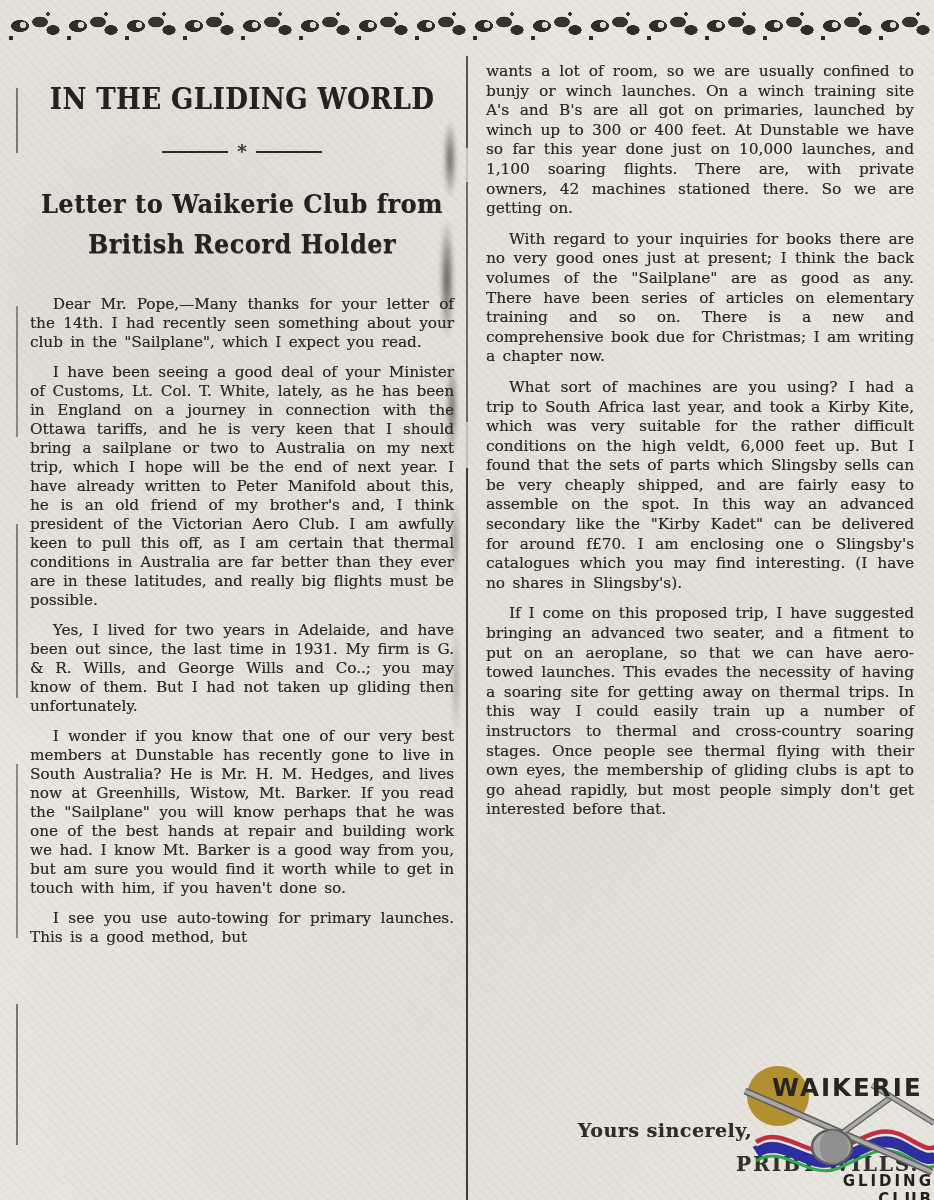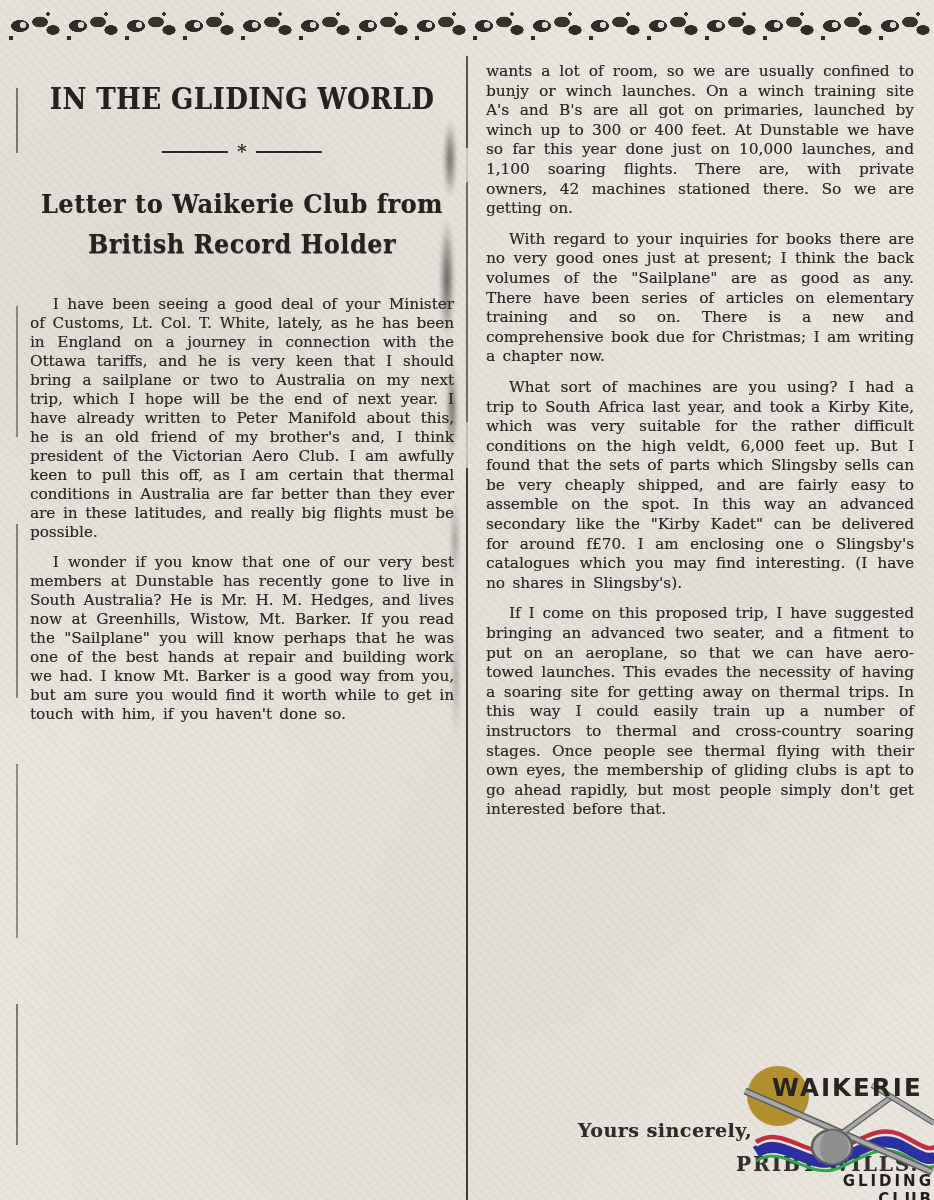--- a/index.html
+++ b/index.html
@@ -131,22 +131,25 @@
 
   <div class="col col-left">
     <h1 class="headline">IN THE GLIDING WORLD</h1>
     <div class="divider">
       <span class="line"></span>
       <span class="star">*</span>
       <span class="line"></span>
     </div>
     <h2 class="subheadline">Letter to Waikerie Club from British Record Holder</h2>
     <div class="body">
+      <p class="indent">Dear Mr. Pope,—Many thanks for your letter of the 14th.  I had recently seen something about your club in the "Sailplane", which I expect you read.</p>
       <p class="indent">I have been seeing a good deal of your Minister of Customs, Lt. Col. T. White, lately, as he has been in England on a journey in connection with the Ottawa tariffs, and he is very keen that I should bring a sailplane or two to Australia on my next trip, which I hope will be the end of next year.  I have already written to Peter Manifold about this, he is an old friend of my brother's and, I think president of the Victorian Aero Club. I am awfully keen to pull this off, as I am certain that thermal conditions in Australia are far better than they ever are in these latitudes, and really big flights must be possible.</p>
+      <p class="indent">Yes, I lived for two years in Adelaide, and have been out since, the last time in 1931.  My firm is G. &amp; R. Wills, and George Wills and Co..; you may know of them.  But I had not taken up gliding then unfortunately.</p>
       <p class="indent">I wonder if you know that one of our very best members at Dunstable has recently gone to live in South Australia? He is Mr. H. M. Hedges, and lives now at Greenhills, Wistow, Mt. Barker.  If you read the "Sailplane" you will know perhaps that he was one of the best hands at repair and building work we had.  I know Mt. Barker is a good way from you, but am sure you would find it worth while to get in touch with him, if you haven't done so.</p>
+      <p class="indent">I see you use auto-towing for primary launches.  This is a good method, but</p>
     </div>
   </div>
 
   <div class="col col-right">
     <div class="body">
       <p style="">wants a lot of room, so we are usually confined to bunjy or winch launches. On a winch training site A's and B's are all got on primaries, launched by winch up to 300 or 400 feet.  At Dunstable we have so far this year done just on 10,000 launches, and 1,100 soaring flights.  There are, with private owners, 42 machines stationed there.  So we are getting on.</p>
       <p class="indent">With regard to your inquiries for books there are no very good ones just at present; I think the back volumes of the "Sailplane" are as good as any.  There have been series of articles on elementary training and so on.  There is a new and comprehensive book due for Christmas; I am writing a chapter now.</p>
       <p class="indent">What sort of machines are you using? I had a trip to South Africa last year, and took a Kirby Kite, which was very suitable for the rather difficult conditions on the high veldt, 6,000 feet up.  But I found that the sets of parts which Slingsby sells can be very cheaply shipped, and are fairly easy to assemble on the spot.  In this way an advanced secondary like the "Kirby Kadet" can be delivered for around f£70.  I am enclosing one o Slingsby's catalogues which you may find interesting.  (I have no shares in Slingsby's).</p>
       <p class="indent">If I come on this proposed trip, I have suggested bringing an advanced two seater, and a fitment to put on an aeroplane, so that we can have aero-towed launches.  This evades the necessity of having a soaring site for getting away on thermal trips.  In this way I could easily train up a number of instructors to thermal and cross-country soaring stages.  Once people see thermal flying with their own eyes, the membership of gliding clubs is apt to go ahead rapidly, but most people simply don't get interested before that.</p>
     </div>

